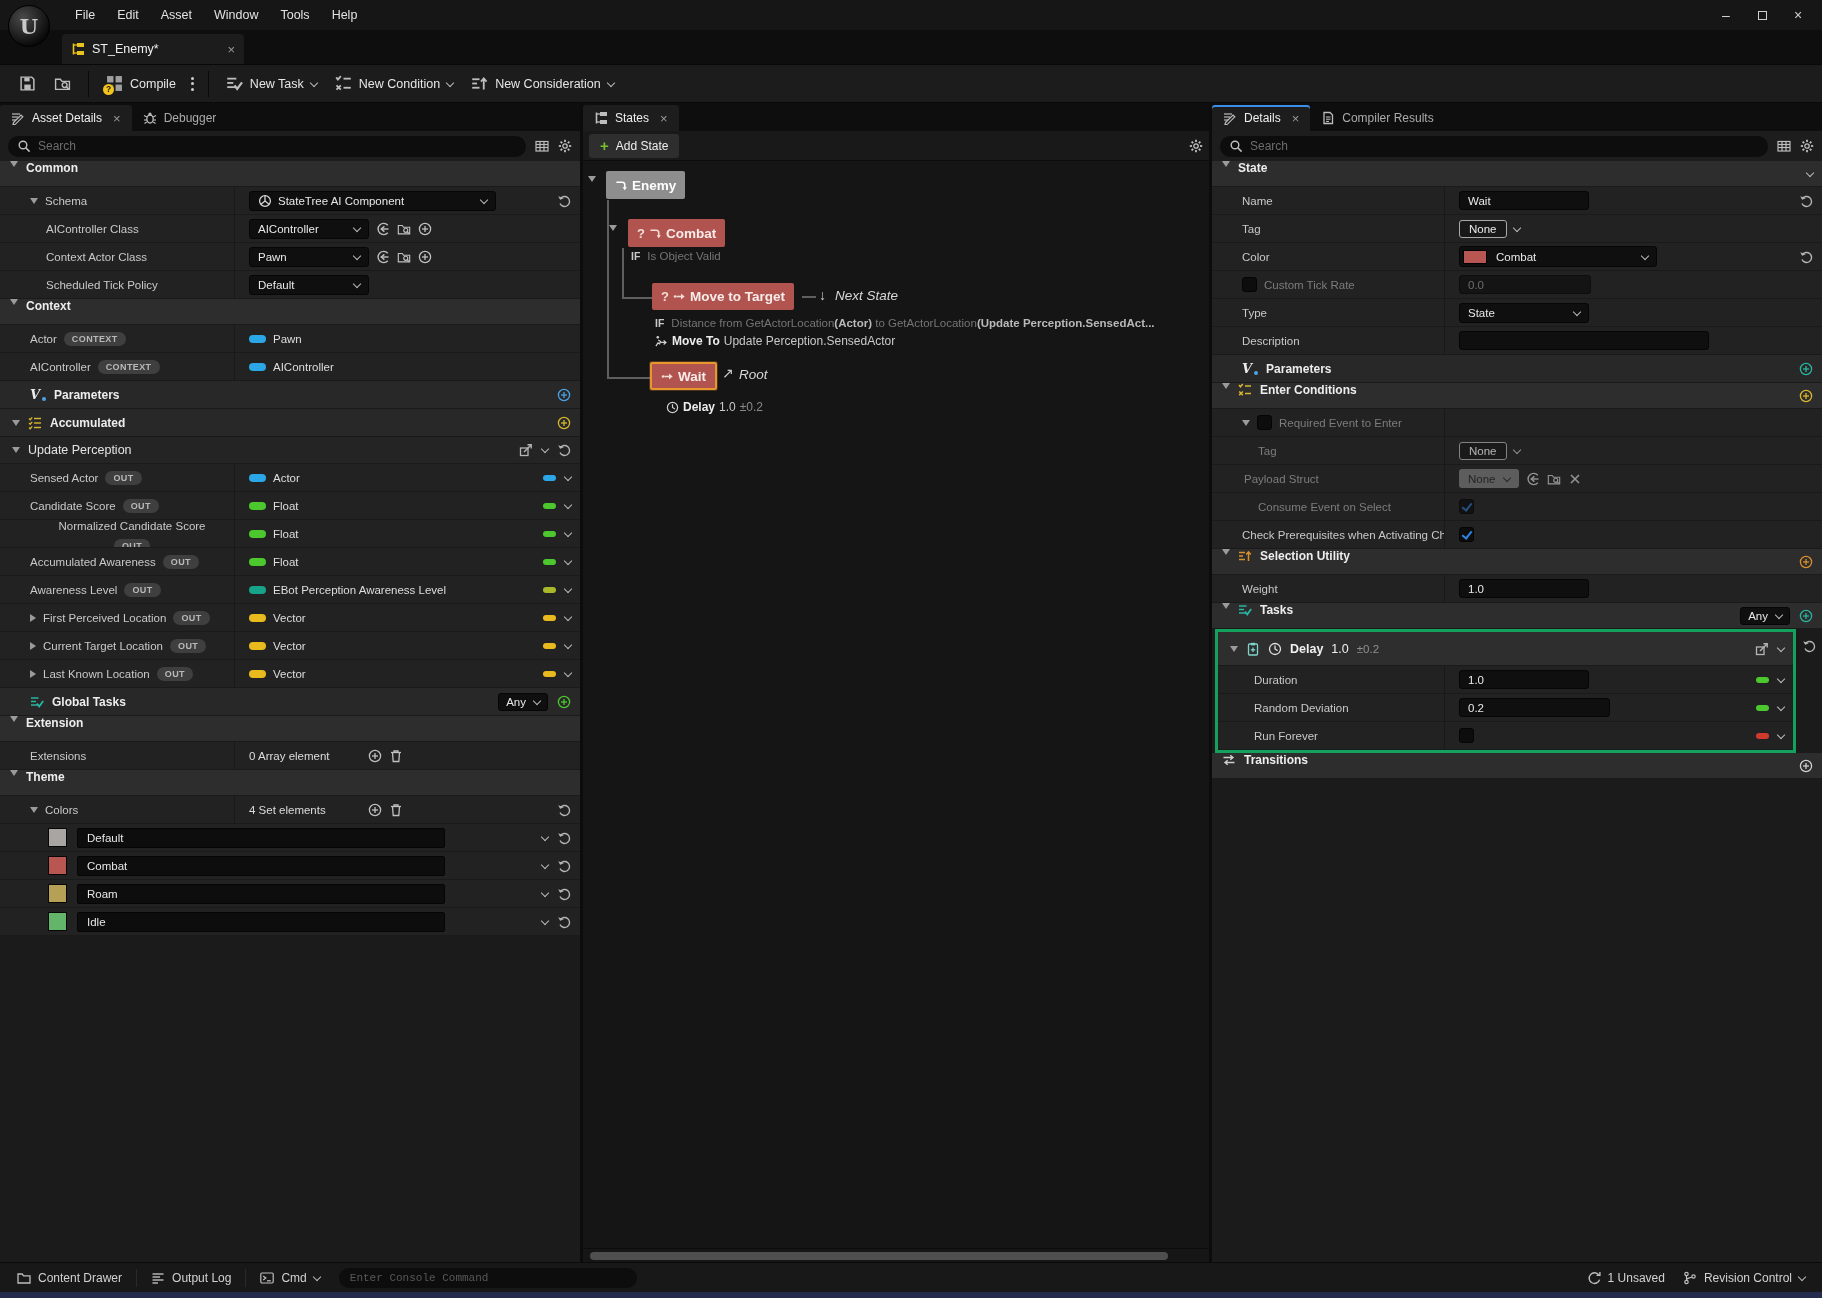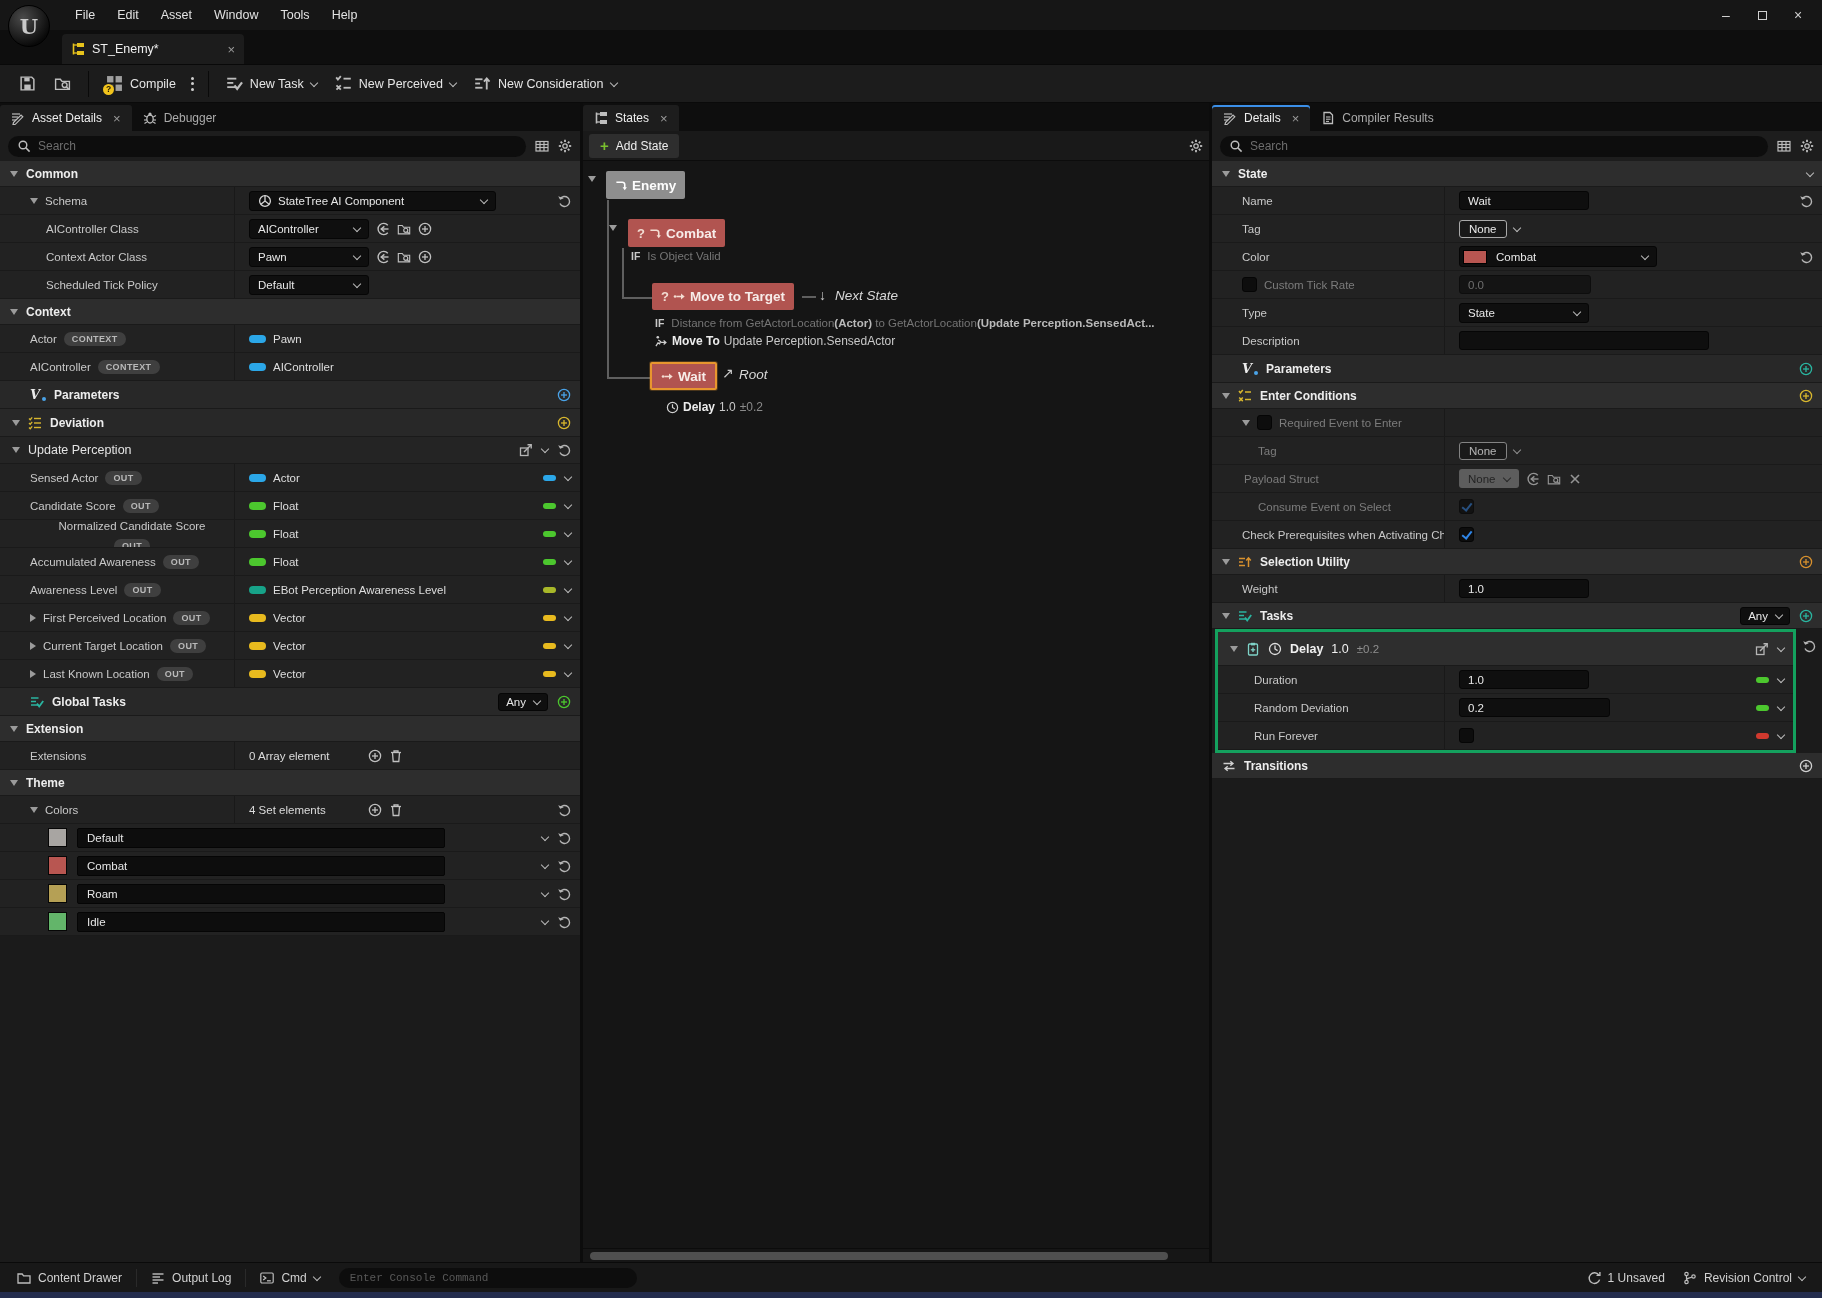--- a/index.html
+++ b/index.html
@@ -56,21 +56,21 @@
   .srico{color:#9f9f9f}
 
   .rows{flex:1;overflow:hidden}
   .row{height:28px;background:#222;border-bottom:1px solid #1a1a1a;display:flex;align-items:stretch}
   .labelcol{width:var(--lw);flex:none;display:flex;align-items:center;gap:7px;border-right:1px solid #191919;overflow:hidden}
   .valuecol{flex:1;display:flex;align-items:center;gap:7px;padding-left:14px;min-width:0}
   .trail-end{display:flex;align-items:center;gap:9px;padding-right:9px;flex:none}
   .plabel{font-size:11.5px;color:#c9c9c9;white-space:nowrap}
   .row.dim .plabel{color:#7c7c7c}
   .row.dim .valuecol{opacity:.72}
-  .cat{height:26px;background:#2d2d2d;border-bottom:1px solid #1a1a1a;display:flex;align-items:center;gap:8px;padding-left:10px}
+  .cat{height:26px;background:#2d2d2d;border-bottom:1px solid #1a1a1a;display:flex;gap:8px;padding-left:10px}
   .catlabel{font-weight:bold;font-size:12px;color:#ededed;white-space:nowrap}
   .hdr{height:28px;background:#282828;border-bottom:1px solid #1a1a1a;display:flex;align-items:center;gap:8px;padding-left:12px}
   .hdr.noexp{padding-left:30px}
   .hdr .catlabel{font-weight:bold}
   .sub{height:27px;background:#242424;border-bottom:1px solid #1a1a1a;display:flex;align-items:center;gap:8px;padding-left:12px}
   .sublabel{font-size:12.5px;color:#e3e3e3}
   .badge{background:#3f3f3f;color:#b9b9b9;font-size:9px;font-weight:bold;letter-spacing:.4px;
     padding:2px 8px;border-radius:9px;flex:none}
   .pill{width:17px;height:8px;border-radius:4px;flex:none}
   .bindpill{width:13px;height:6px;border-radius:3px;flex:none;display:inline-block}
@@ -259,21 +259,21 @@
       <span class="ic ic17">
           <svg viewBox="0 0 14 14">
             <g stroke="currentColor" stroke-width="1.5" fill="none">
               <path d="M1 2 l1.4 1.8 2.4 -2.8"></path>
               <line x1="7" y1="3" x2="13" y2="3"></line>
               <path d="M1.2 8.5 l3.6 3.6 M4.8 8.5 l-3.6 3.6"></path>
               <line x1="7" y1="10.5" x2="13" y2="10.5"></line>
             </g>
           </svg>
         </span>
-      <span>New Perceived</span>
+      <span>New Condition</span>
       <span class="cvd"></span>
     </div>
     <div class="tb-btn">
       <span class="ic ic17">
           <svg viewBox="0 0 14 14">
             <g stroke="currentColor" stroke-width="1.5">
               <line x1="1" y1="3.5" x2="7" y2="3.5"></line>
               <line x1="1" y1="7" x2="5" y2="7"></line>
               <line x1="1" y1="10.5" x2="7" y2="10.5"></line>
             </g>
@@ -518,21 +518,21 @@
                   <line x1="6" y1="7" x2="13" y2="7"></line>
                   <line x1="6" y1="11.5" x2="13" y2="11.5"></line>
                 </g>
                 <g stroke="currentColor" stroke-width="1.3" fill="none">
                   <path d="M1 2.5 l1.2 1.2 2 -2.4"></path>
                   <path d="M1 7 l1.2 1.2 2 -2.4"></path>
                   <path d="M1 11.5 l1.2 1.2 2 -2.4"></path>
                 </g>
               </svg>
             </span>
-            <span class="catlabel">Deviation</span>
+            <span class="catlabel">Accumulated</span>
             <div style="flex: 1 1 0%;"></div>
             <div class="trail-end">
               <span class="ic" style="color: rgb(216, 183, 46);">
                 <svg viewBox="0 0 14 14">
                   <circle cx="7" cy="7" r="5.6" fill="none" stroke="currentColor" stroke-width="1.3"></circle>
                   <line x1="7" y1="4" x2="7" y2="10" stroke="currentColor" stroke-width="1.3"></line>
                   <line x1="4" y1="7" x2="10" y2="7" stroke="currentColor" stroke-width="1.3"></line>
                 </svg>
               </span>
             </div>

